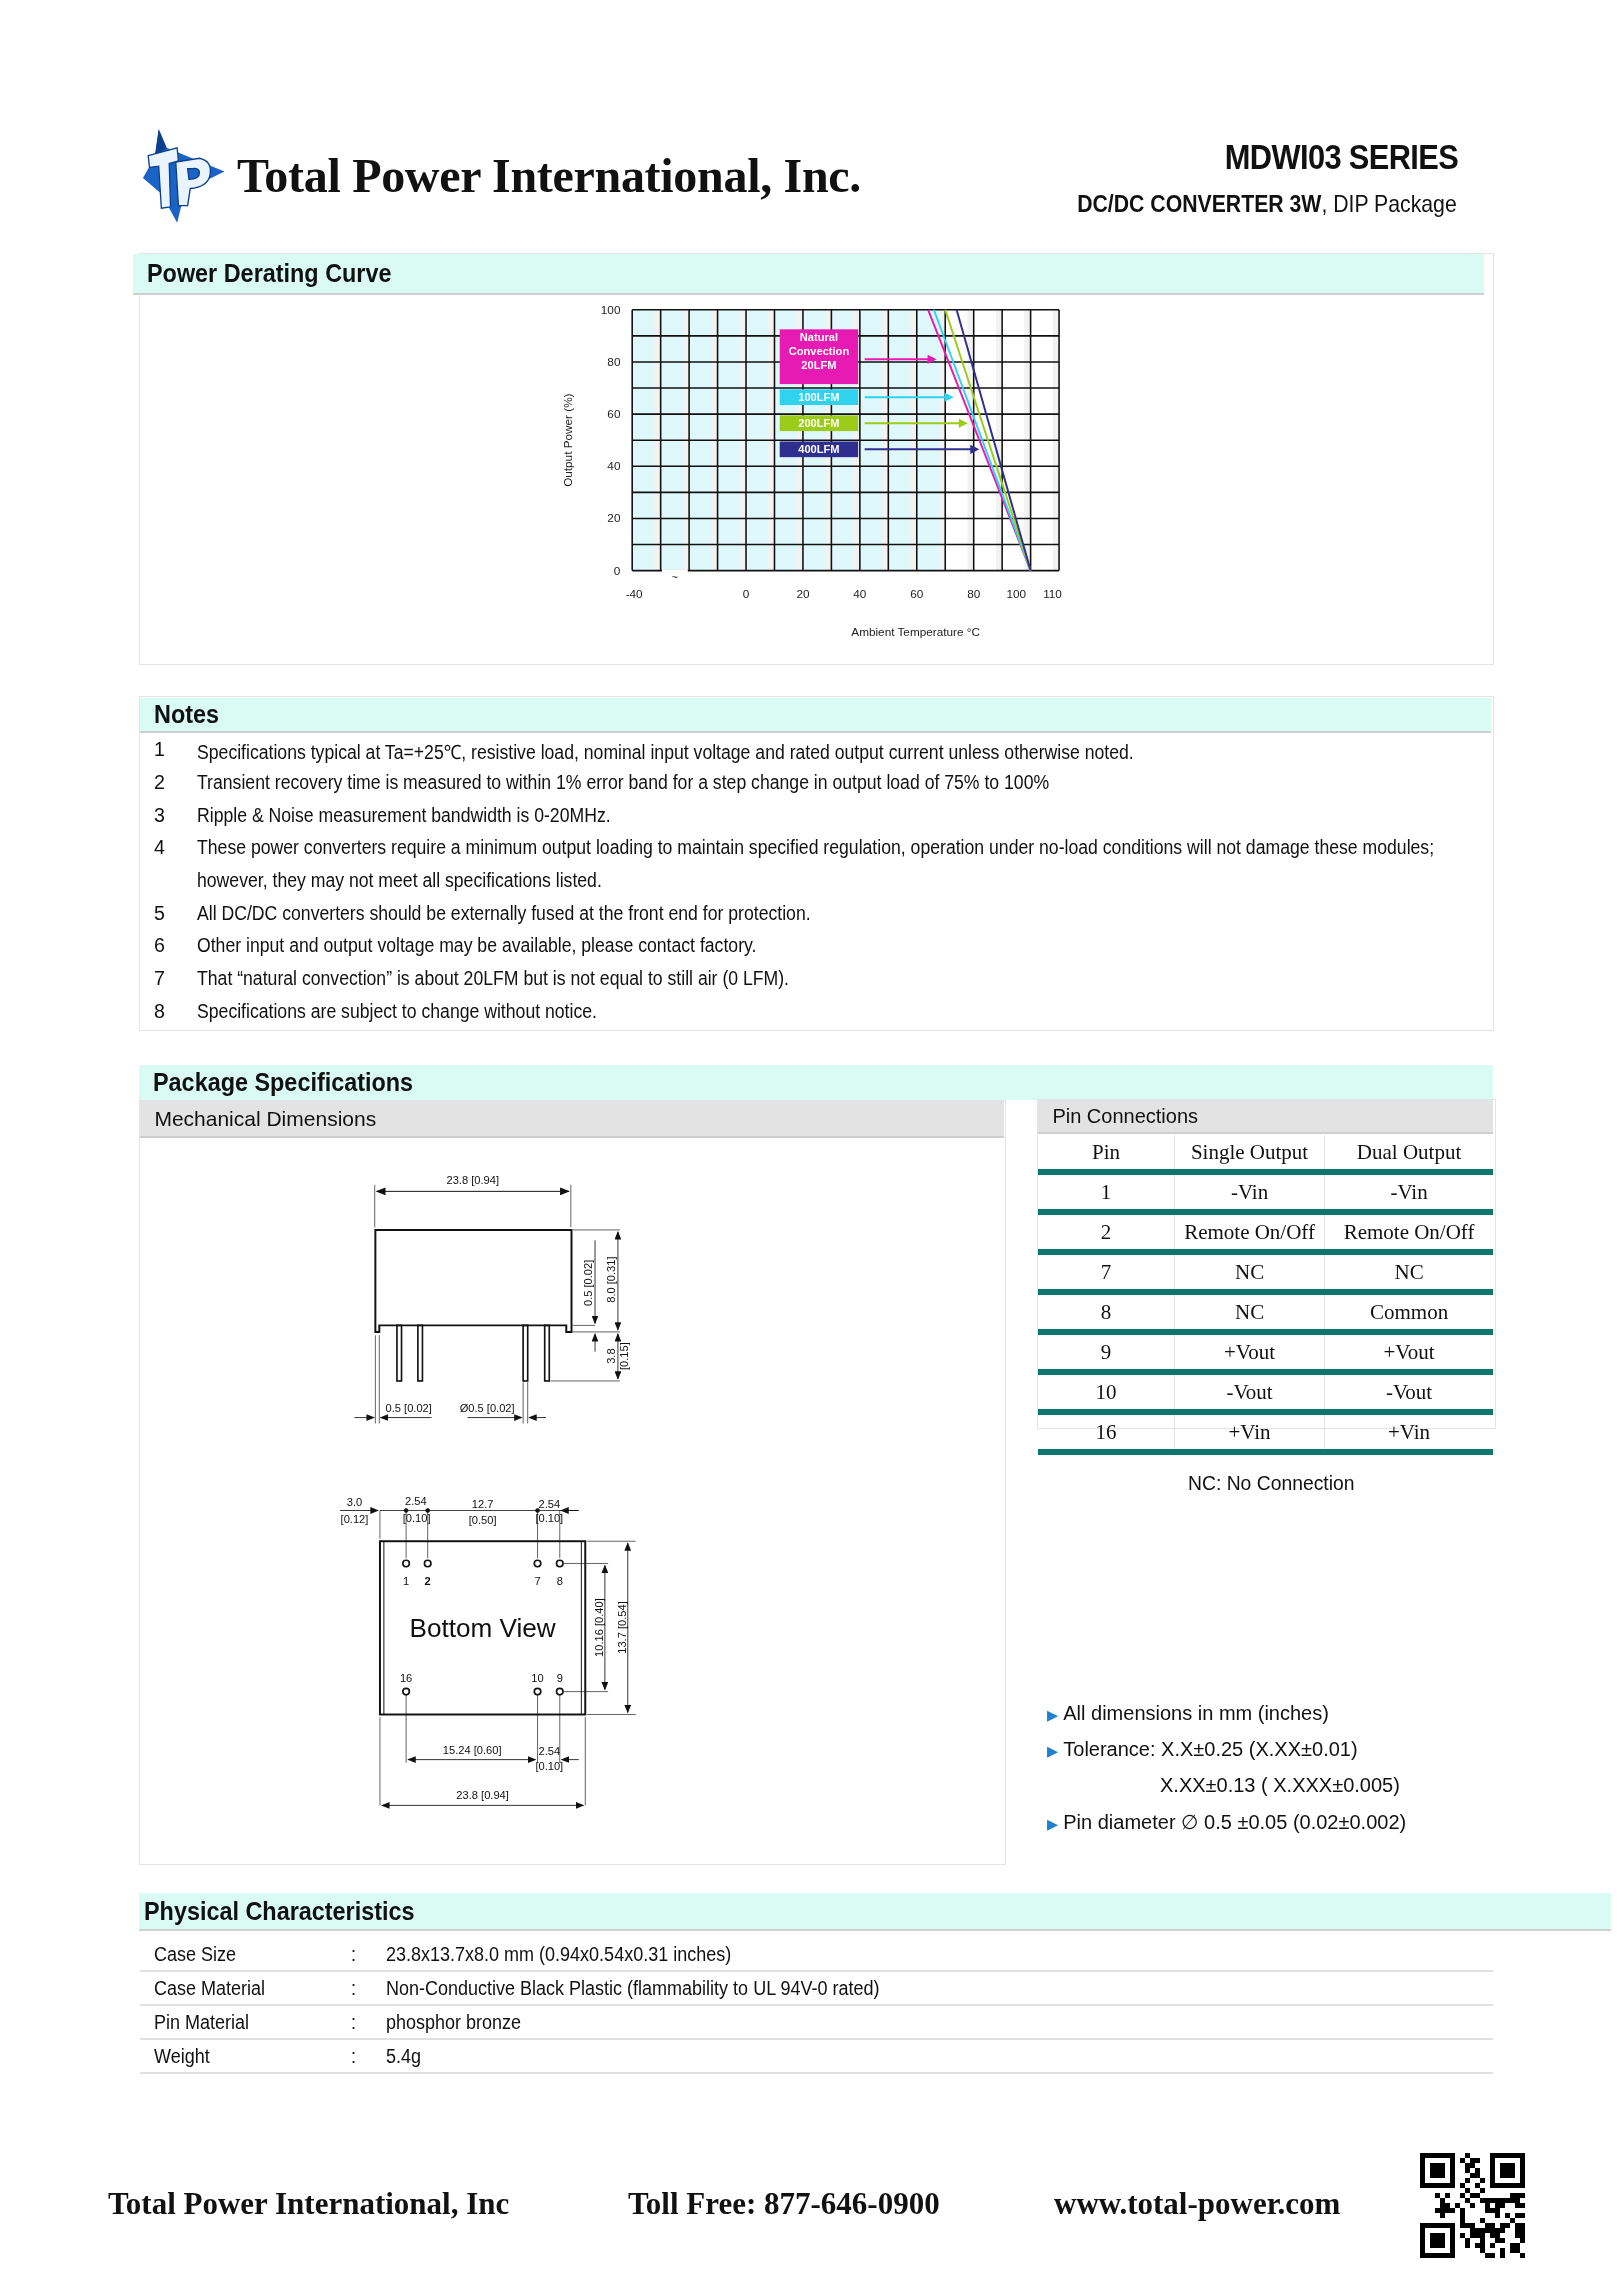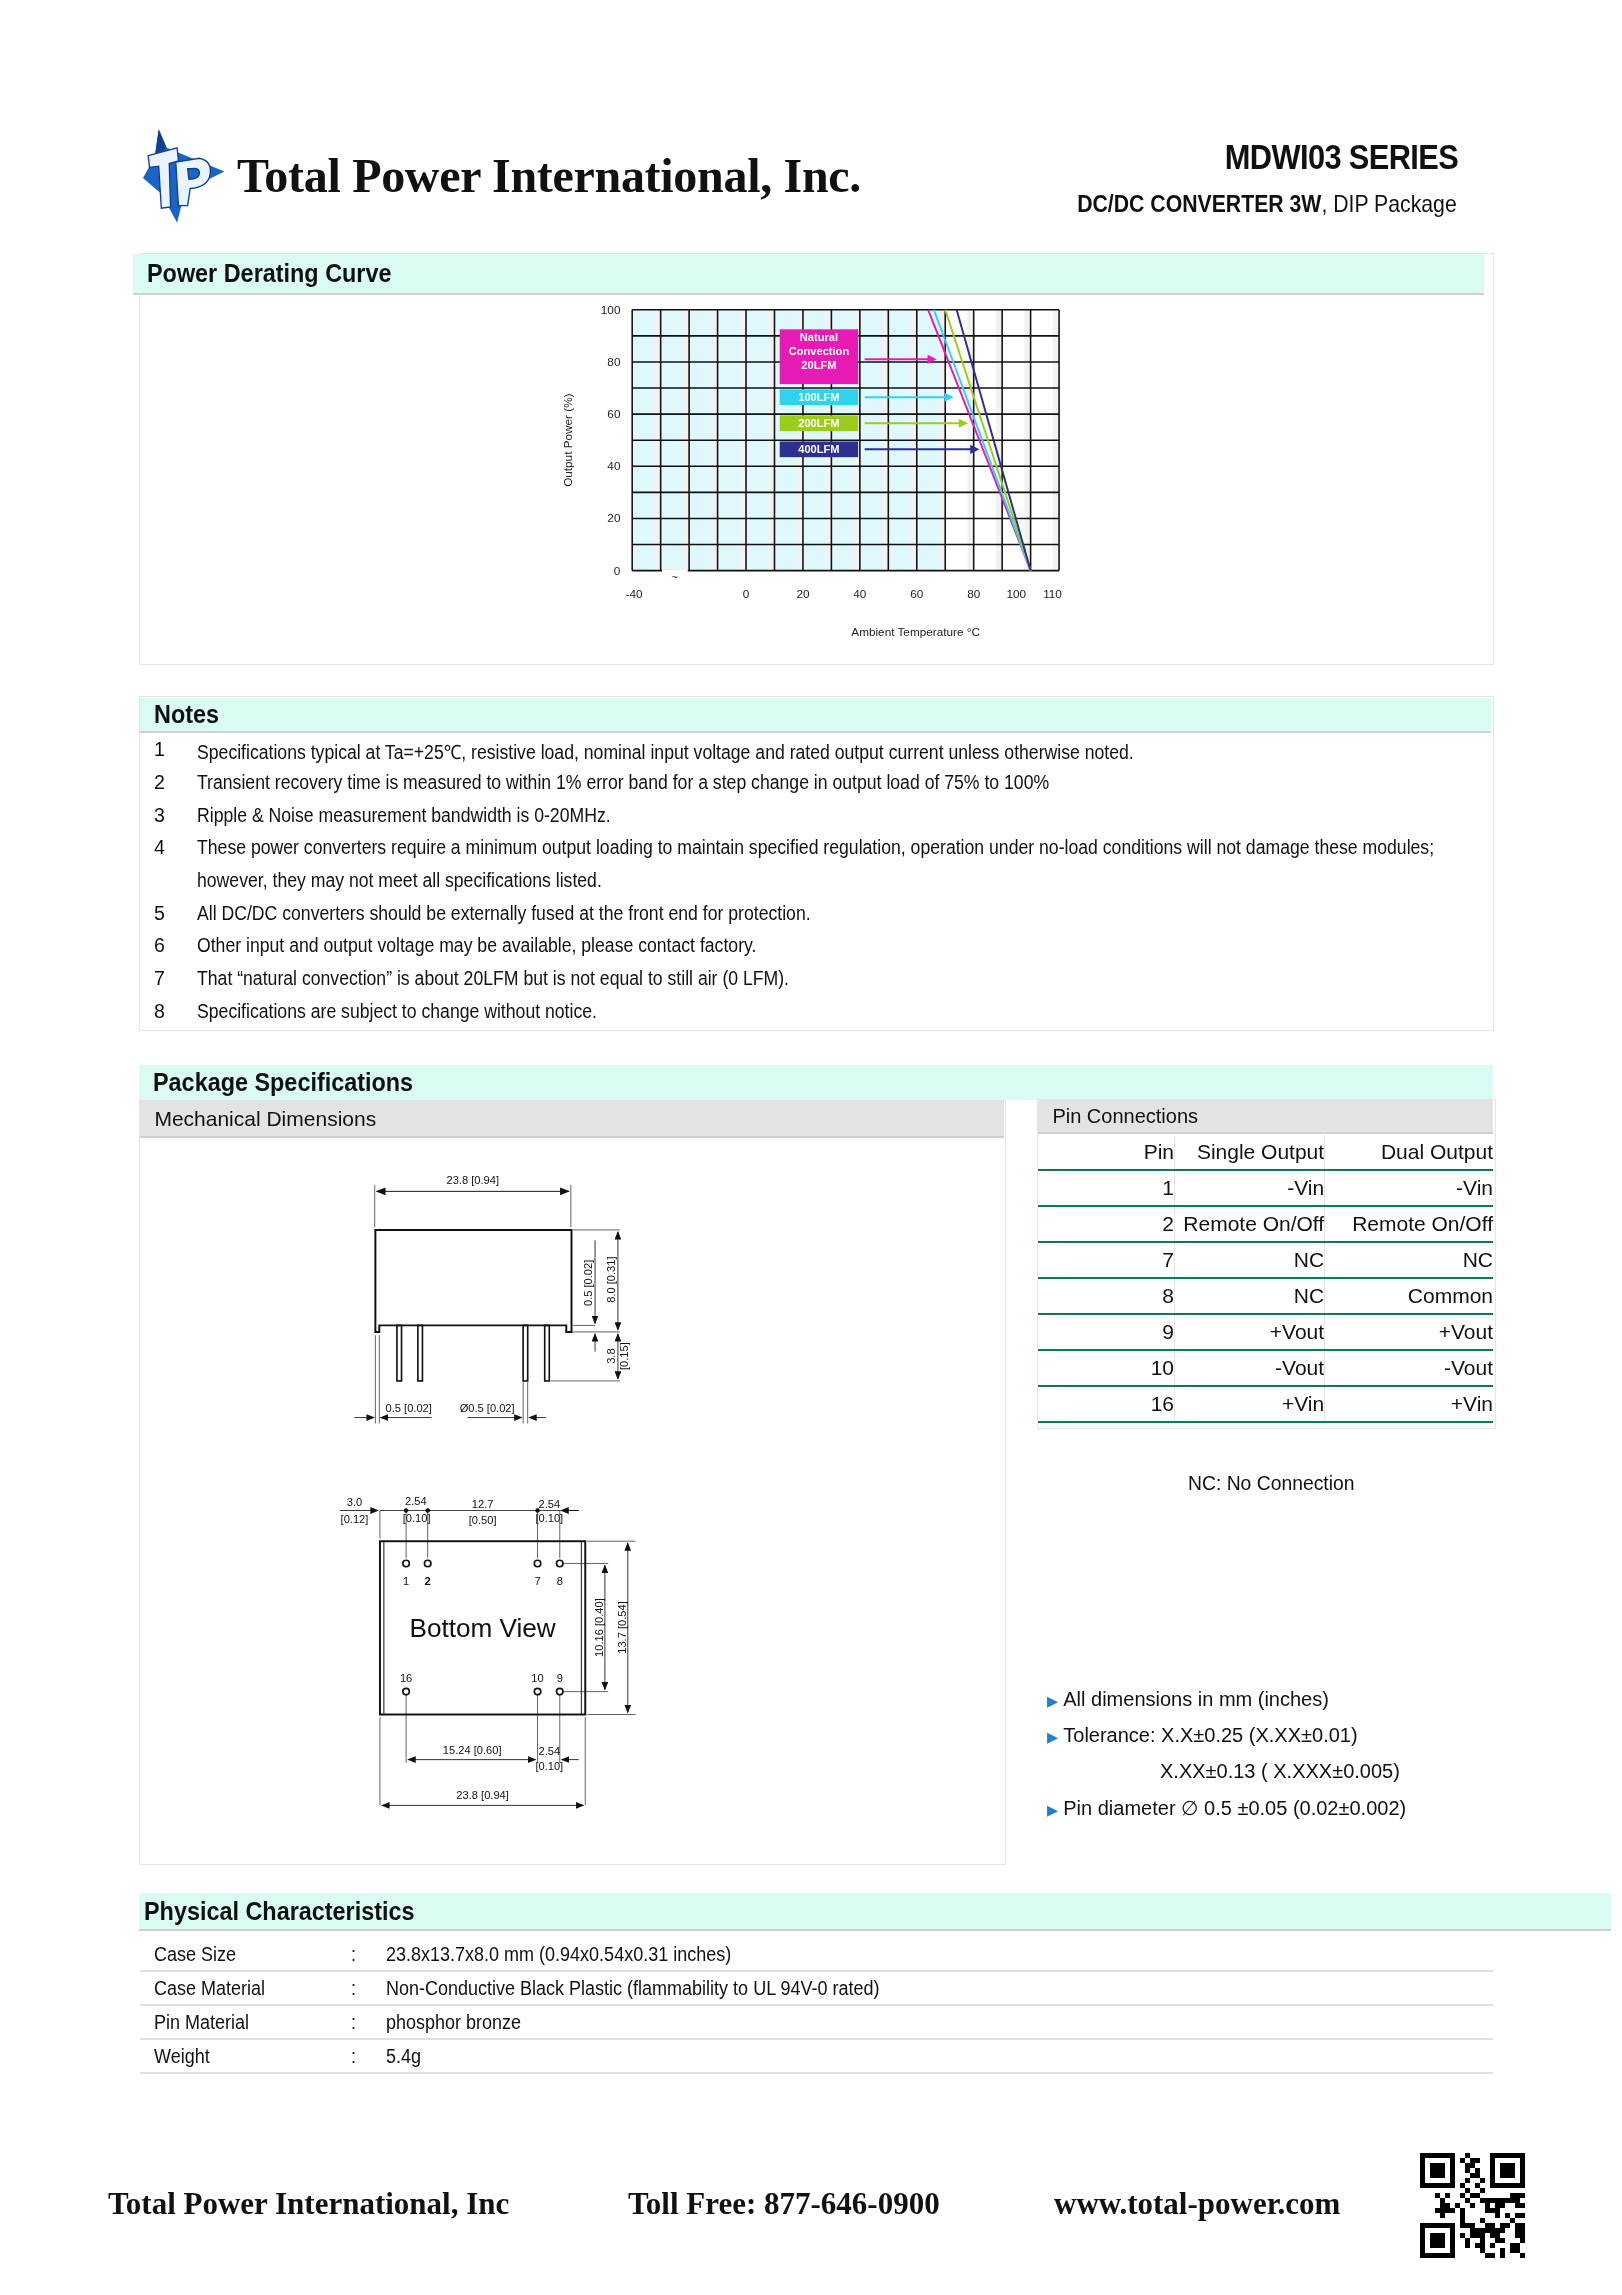--- a/index.html
+++ b/index.html
@@ -12,23 +12,23 @@
   .subtitle{right:165px;top:191px;font-size:23.6px;white-space:nowrap;transform:scaleX(0.9);transform-origin:right;}
   .subtitle b{font-weight:bold;}
   .box{position:absolute;border:1.3px solid #e4e4e4;background:#fff;}
   .sec-head{position:absolute;background:#d9fbf3;border-bottom:2px solid #cfcfcf;font-weight:bold;font-size:26px;color:#111;padding-left:14.4px;box-sizing:border-box;display:flex;align-items:center;}
   .sec-head span{transform:scaleX(0.9);transform-origin:left;display:inline-block;}
   .sub-head{position:absolute;background:#e3e3e3;border-bottom:2px solid #cfcfcf;font-size:21px;padding-left:14.4px;box-sizing:border-box;display:flex;align-items:center;}
   .note-row{position:absolute;left:154px;font-size:19.6px;white-space:nowrap;}
   .note-num{position:absolute;left:0;width:26px;}
   .note-text{position:absolute;left:43px;transform:scaleX(0.9);transform-origin:left;}
   table.pins{position:absolute;border-collapse:collapse;font-size:21px;}
-  table.pins td{border-bottom:2px solid #0f766e;border-right:1.3px solid #e2e2e2;text-align:right;height:34px;padding:0;}
+  table.pins td{border-bottom:6px solid #0f766e;border-right:1.3px solid #e2e2e2;text-align:center;height:34px;padding:0;font-family:Liberation Serif, serif;}
   table.pins td:last-child{border-right:none;}
-  .spec-item{position:absolute;left:1047px;font-size:20px;white-space:nowrap;}
+  .spec-item{position:absolute;left:1047px;font-size:20px;white-space:nowrap;margin-top:14px;}
   .tri{color:#1f7fd1;font-size:14.4px;margin-right:5.2px;}
   .phys-row{position:absolute;left:140px;width:1353px;height:34px;border-bottom:2.6px solid #e0e0e0;font-size:20px;}
   .phys-row span{position:absolute;top:6.5px;white-space:nowrap;}
   .footer-text{position:absolute;top:2186px;font-size:31px;font-weight:bold;white-space:nowrap;margin-left:12px;}
   svg text{font-family:"Liberation Sans",sans-serif;}
 </style>
 </head>
 <body>
 
 <svg class="abs logo" viewBox="0 0 140 146">

